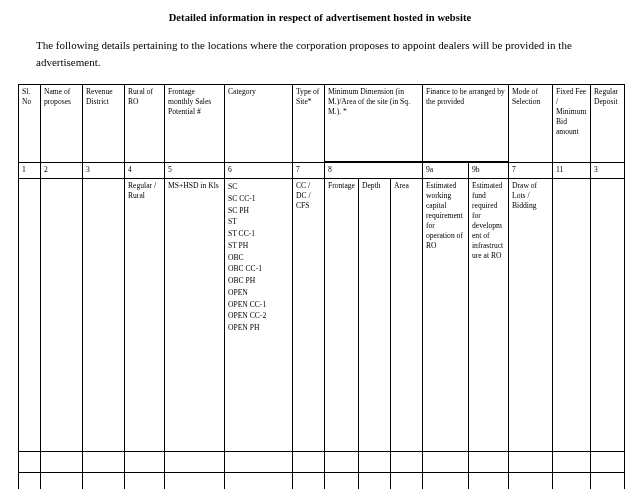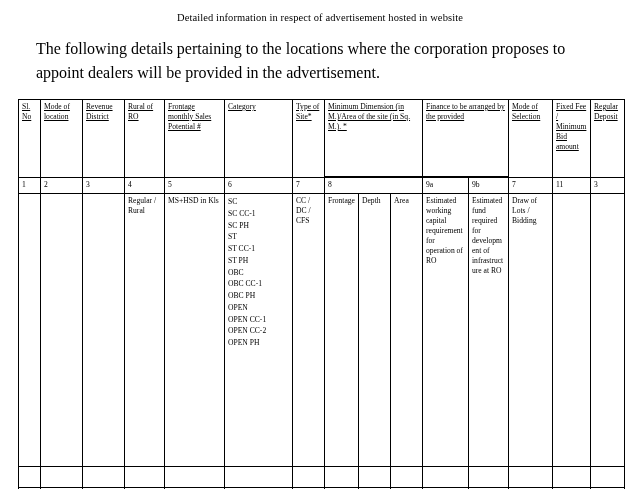--- a/index.html
+++ b/index.html
@@ -16,28 +16,28 @@
   }
   .page {
     position: relative;
     width: 640px;
     height: 489px;
     box-sizing: border-box;
     padding: 0 18px;
   }
   .doc-title {
     text-align: center;
-    font-weight: normal;
+    font-weight: bold;
     font-size: 10.5px;
     margin-top: 12px;
     margin-bottom: 14px;
     letter-spacing: 0.1px;
   }
   .intro {
-    font-size: 16px;
+    font-size: 11px;
     line-height: 1.5;
     margin: 0 18px 14px 18px;
     text-align: left;
   }
   table.main {
     border-collapse: collapse;
     table-layout: fixed;
     width: 604px;
     margin: 0 auto;
   }
@@ -48,21 +48,20 @@
     font-size: 7.6px;
     line-height: 1.32;
     font-weight: normal;
     text-align: left;
     word-wrap: break-word;
     overflow-wrap: break-word;
   }
   .hdr-row td {
     height: 72px;
     vertical-align: top;
-    text-decoration: underline;
   }
   .num-row td {
     text-align: center;
     height: 11px;
     vertical-align: top;
     font-size: 7.6px;
   }
   .body-row td {
     height: 268px;
     vertical-align: middle;
@@ -108,21 +107,21 @@
       <col style="width:46px">
       <col style="width:40px">
       <col style="width:44px">
       <col style="width:38px">
       <col style="width:34px">
     </colgroup>
 
     <tbody>
         <tr class="hdr-row">
       <td rowspan="2">Sl. No</td>
-      <td rowspan="2">Mode of location</td>
+      <td rowspan="2">Name of proposes</td>
       <td rowspan="2">Revenue District</td>
       <td rowspan="2">Rural of RO</td>
       <td rowspan="2">Frontage monthly Sales Potential #</td>
       <td rowspan="2">Category</td>
       <td rowspan="2">Type of Site*</td>
       <td colspan="3" class="centered">Minimum Dimension (in M.)/Area of the site (in Sq. M.). *</td>
       <td colspan="2" class="centered">Finance to be arranged by the provided</td>
       <td rowspan="2">Mode of Selection</td>
       <td rowspan="2">Fixed Fee / Minimum Bid amount</td>
       <td rowspan="2">Regular Deposit</td>

